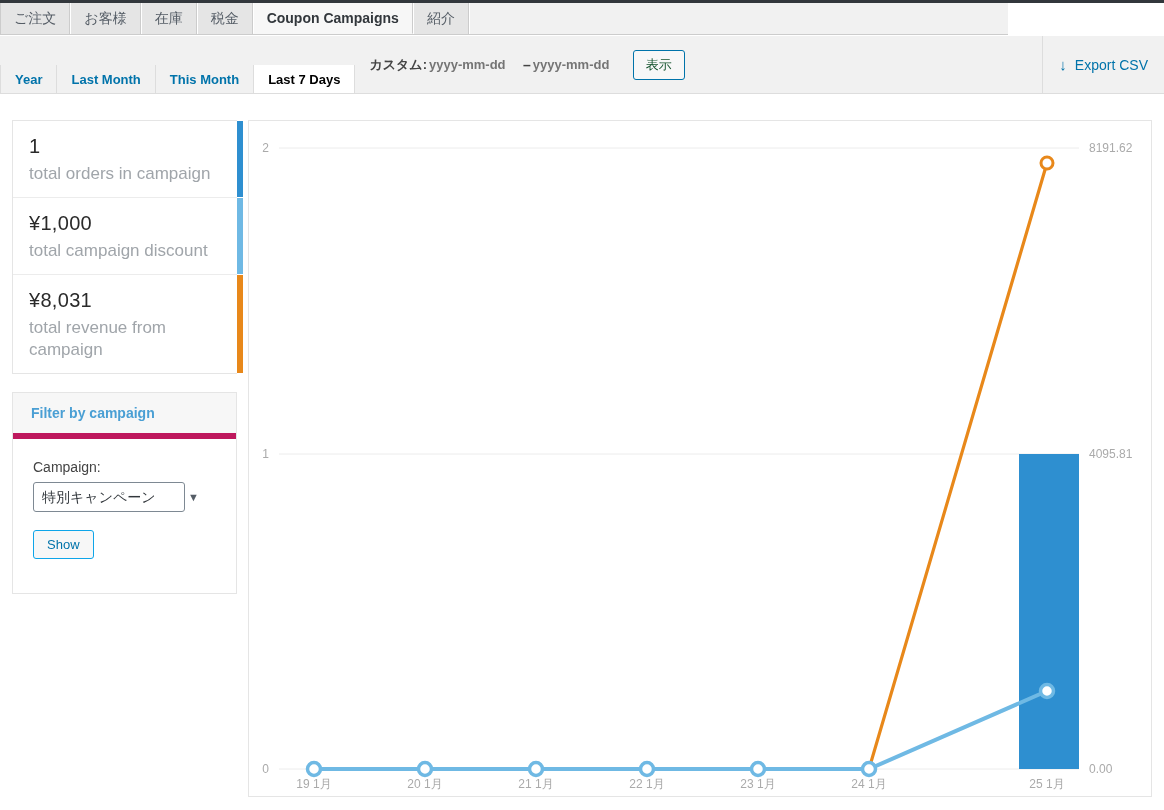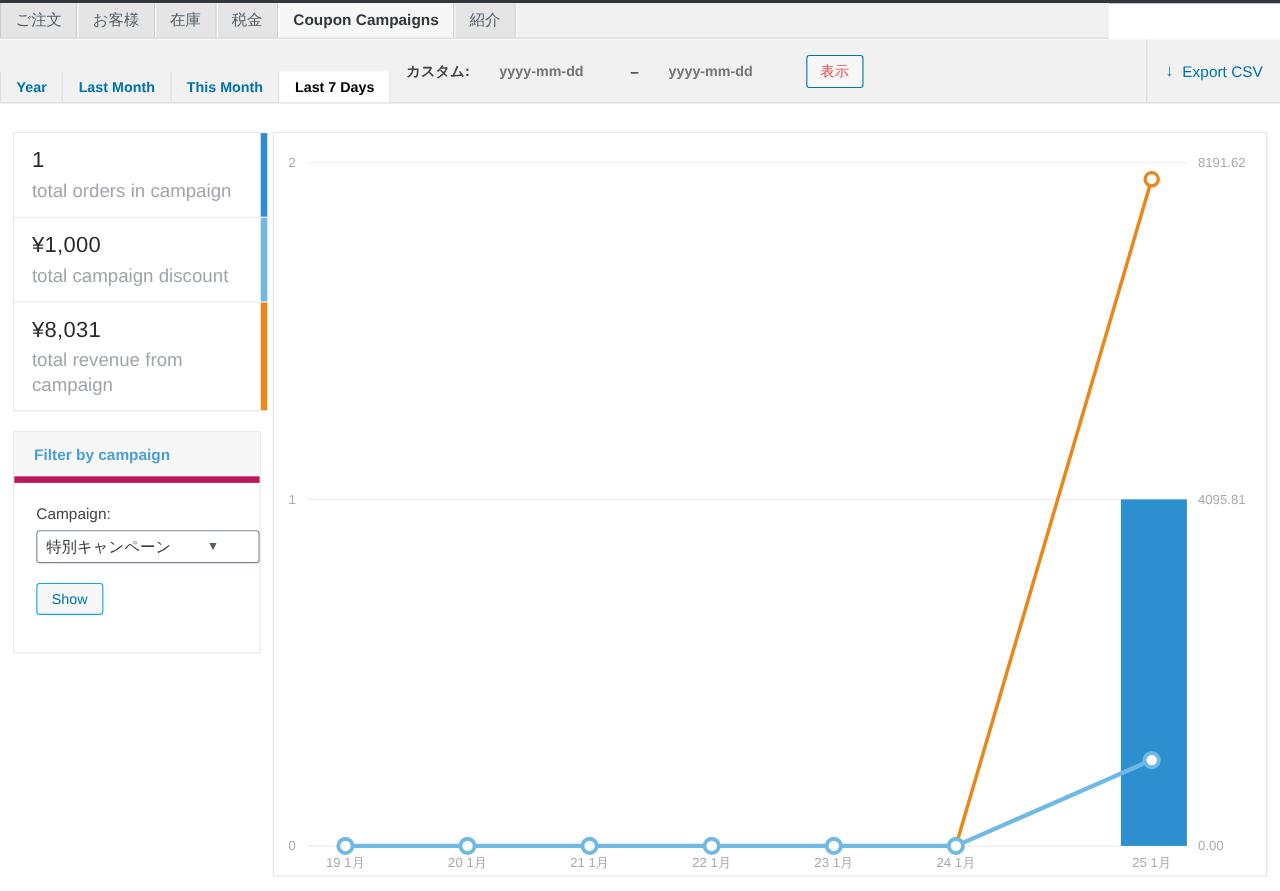--- a/index.html
+++ b/index.html
@@ -59,39 +59,39 @@
     color: #0073aa;
     border-right: 1px solid #dddddd;
     cursor: pointer; white-space: nowrap; margin-top: 29px;
   }
   .rangebtn:first-child { border-left: 1px solid #dddddd; }
   .rangebtn.active {
     background: #ffffff;
     color: #000000;
   }
   .custom-area {
-    display: flex; align-items: center; gap: 27px;
+    display: flex; align-items: center; gap: 2px;
     padding: 0 14px;
     font-size: 13px;
     border-right: 1px solid transparent;
   }
   .custom-label { color: #444444; font-weight: bold; font-size: 13px; }
   .date-input {
     border: none; background: transparent;
     font-family: "Liberation Sans", "DejaVu Sans", sans-serif;
     font-size: 13px; font-weight: bold;
     color: #8b8b8b;
     width: 92px; outline: none; padding: 2px 0;
   }
   .dash { color: #444444; font-weight: bold; font-size: 14px; }
   .show-btn {
     margin-left: 6px;
     font-family: "Liberation Sans", "DejaVu Sans", sans-serif;
     font-size: 13px;
-    color: #ef4444;
+    color: #14532d;
     background: #f7f7f7;
     border: 1px solid #0073aa;
     border-radius: 3px;
     padding: 5px 12px;
     cursor: pointer;
   }
   .toolbar-spacer { flex: 1; }
   .export-wrap {
     display: flex; align-items: center; gap: 8px;
     padding: 0 16px;
@@ -136,21 +136,21 @@
     background: #f7f7f7;
     border-bottom: 6px solid #be185d;
     padding: 12px 18px;
     font-size: 14px; font-weight: bold; color: #4a9fd4;
   }
   .filter-body { padding: 20px 20px 34px 20px; }
   .field-label { font-size: 14px; color: #444444; margin-bottom: 7px; }
   .select-wrap { position: relative; width: 175px; }
   select.campaign-select {
     -webkit-appearance: none; appearance: none;
-    width: 203px; height: 30px;
+    width: 152px; height: 30px;
     padding: 3px 28px 3px 8px;
     font-family: "Liberation Sans", "DejaVu Sans", sans-serif;
     font-size: 14px; color: #32373c;
     background: #ffffff;
     border: 1px solid #7e8993;
     border-radius: 3px;
     outline: none; cursor: pointer;
   }
   .select-chevron {
     position: absolute; right: 9px; top: 50%; transform: translateY(-50%);

